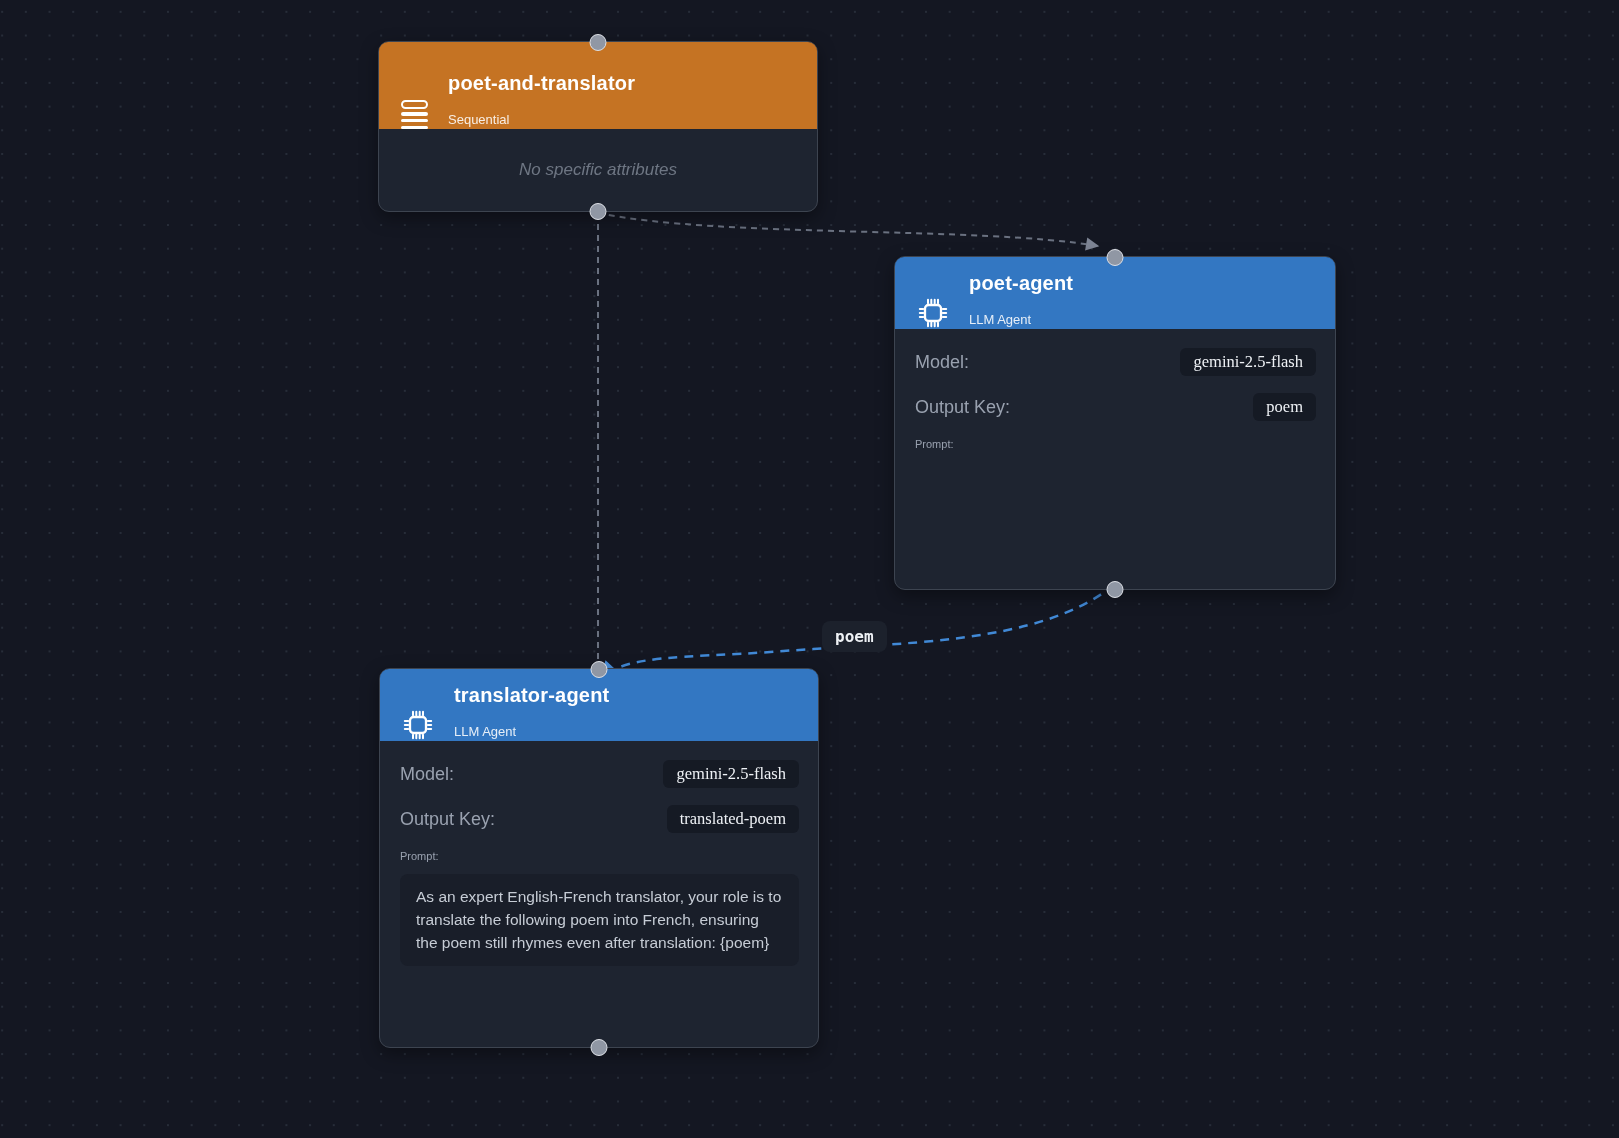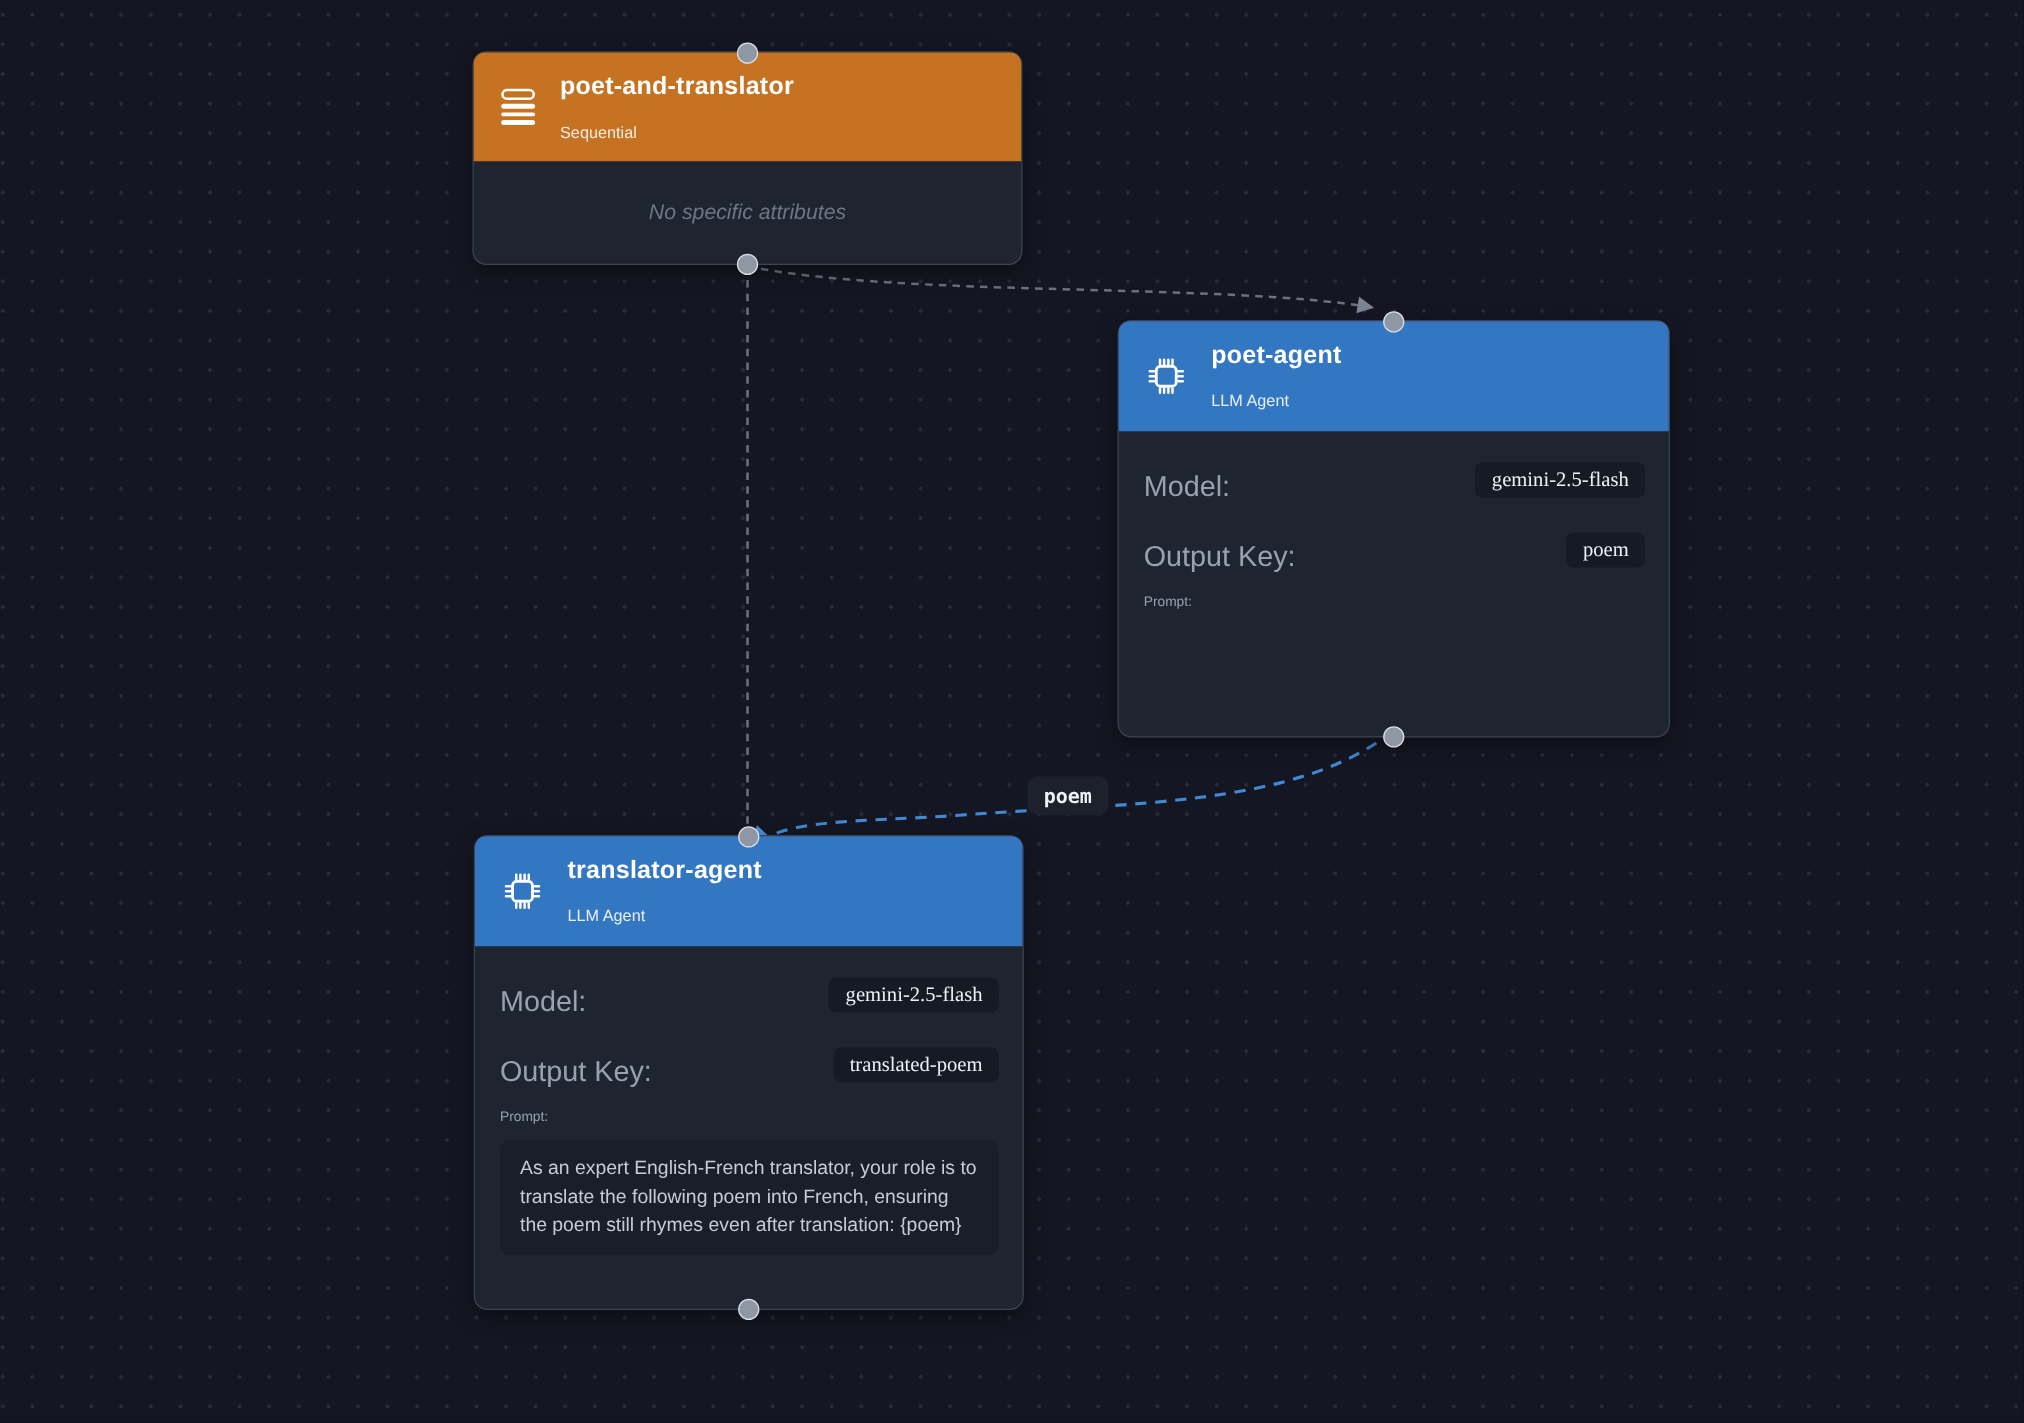--- a/index.html
+++ b/index.html
@@ -34,47 +34,47 @@
   svg.edges{position:absolute;inset:0;pointer-events:none;}
 
   .node{
     position:absolute;
     background:var(--node-bg);
     border:1.5px solid var(--node-border);
     border-radius:11px;
     box-shadow:0 6px 18px rgba(0,0,0,.38);
   }
   .node-header{
-    display:flex;align-items:center;gap:20px;
+    display:flex;align-items:flex-end;gap:20px;
     padding:0 22px;
     border-radius:9px 9px 0 0;
     color:#fff;
   }
   .seq-header{background:var(--seq-header);height:87px;}
-  .agent-header{background:var(--agent-header);height:88px;}
+  .agent-header{background:var(--agent-header);height:72px;}
   .node-title{font-size:20px;font-weight:bold;letter-spacing:.2px;line-height:24px;}
   .node-subtitle{font-size:13px;color:rgba(255,255,255,.88);line-height:19px;margin-top:15px;}
 
   
   .list-icon{width:27px;display:flex;flex-direction:column;gap:3.2px;flex:0 0 auto;}
   .list-icon .pill{height:9px;border:2.4px solid #fff;border-radius:5px;}
   .list-icon .bar{height:3.4px;background:#fff;border-radius:2px;}
 
   .chip-icon{flex:0 0 auto;display:block;}
 
   .node-body{padding:19px 19px 18px 20px;}
   .seq-note{
     height:82px;display:flex;align-items:center;justify-content:center;
     font-style:italic;font-size:17px;color:#6e7683;
   }
   .field-row{
     display:flex;justify-content:space-between;align-items:center;
     margin-bottom:17px;min-height:27px;
   }
-  .field-label{font-size:23px;color:var(--label-gray);margin-top:12px;}
+  .field-label{font-size:18px;color:var(--label-gray);}
   .field-value{
     font-family:Liberation Serif, serif;
     font-size:16.5px;color:var(--pill-text);
     background:var(--pill-bg);
     padding:4px 13px;border-radius:6px;
     white-space:nowrap;
   }
   .prompt-label{font-size:11px;color:var(--label-gray);margin:4px 0 12px;}
   .prompt-box{
     background:var(--prompt-bg);

